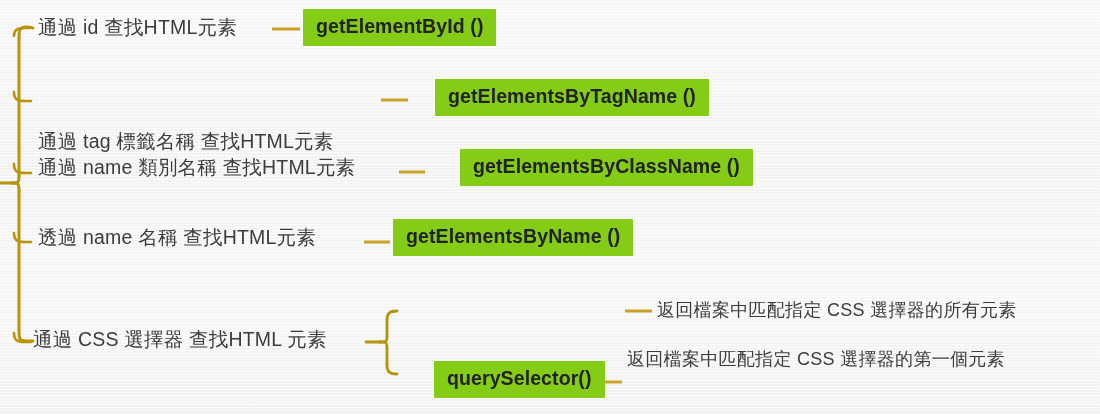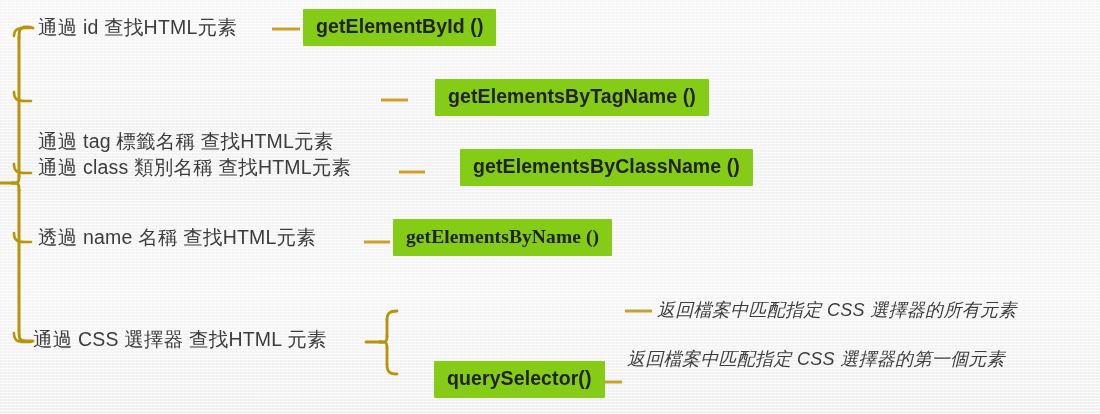--- a/index.html
+++ b/index.html
@@ -72,34 +72,33 @@
     display: inline-block;
     line-height: 1.12;
   }
 
   
   .desc-text {
     font-size: 18px;
     color: #3c3c3c;
     font-weight: 400;
     letter-spacing: 0.3px;
-    font-style: italic;
   }
 
   
   #row0-label { left: 38px;  top: 18px; }
   #row1-label { left: 38px;  top: 88px; margin-top: 44px; }
   #row2-label { left: 38px;  top: 158px; }
   #row3-label { left: 38px;  top: 228px; }
   #row4-label { left: 33px;  top: 330px; justify-content: center; }
 
   #row0-chip { left: 303px; top: 9px; }
   #row1-chip { left: 411px; top: 79px; padding-left: 24px; }
   #row2-chip { left: 428px; top: 149px; padding-left: 32px; }
-  #row3-chip { left: 393px; top: 219px; font-family: Liberation Serif, serif; }
+  #row3-chip { left: 393px; top: 219px; }
 
   #sub0-chip { left: 398px; top: 291px; }
   #sub1-chip { left: 398px; top: 361px; padding-left: 36px; }
 
   #sub0-desc { left: 657px; top: 301px; }
   #sub1-desc { left: 627px; top: 350px; }
 </style>
 </head>
 <body>
 
@@ -164,21 +163,21 @@
   </div>
 
   <div class="node" id="row1-label">
     <span class="label-text">通過 tag 標籤名稱 查找HTML元素</span>
   </div>
   <div class="node" id="row1-chip">
     <span class="chip">getElementsByTagName ()</span>
   </div>
 
   <div class="node" id="row2-label">
-    <span class="label-text">通過 class 類別名稱 查找HTML元素</span>
+    <span class="label-text">通過 name 類別名稱 查找HTML元素</span>
   </div>
   <div class="node" id="row2-chip">
     <span class="chip">getElementsByClassName ()</span>
   </div>
 
   <div class="node" id="row3-label">
     <span class="label-text">透過 name 名稱 查找HTML元素</span>
   </div>
   <div class="node" id="row3-chip">
     <span class="chip">getElementsByName ()</span>

